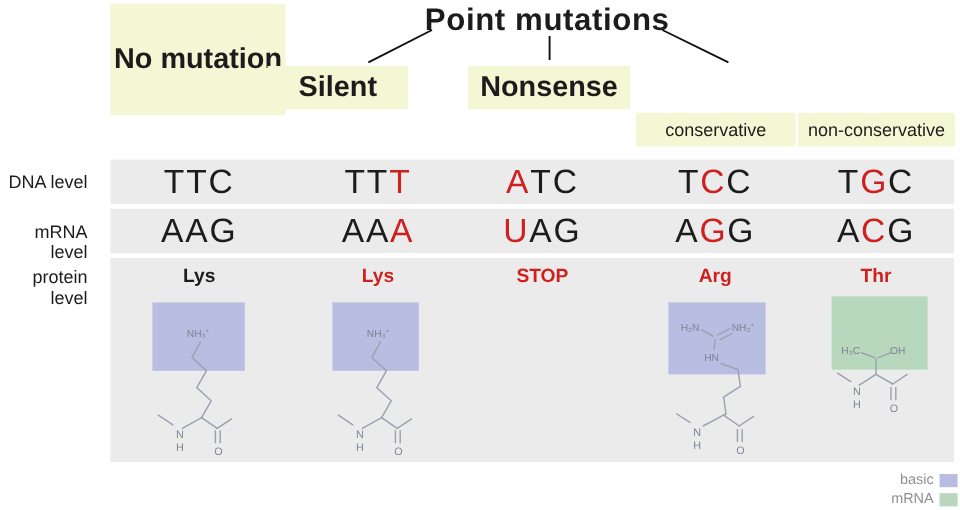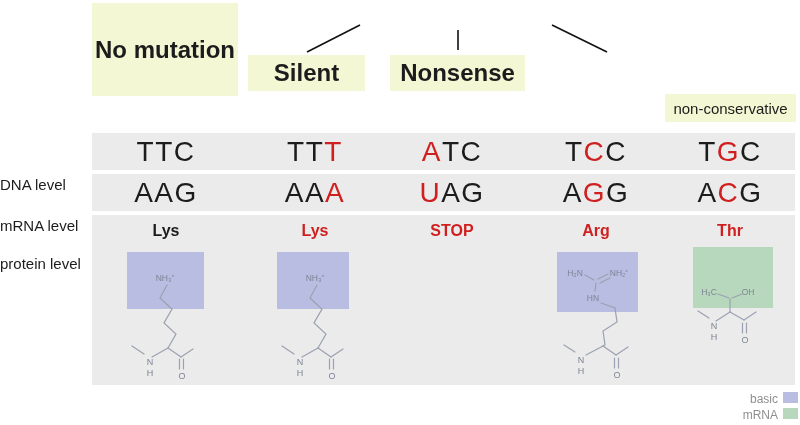--- a/index.html
+++ b/index.html
@@ -23,31 +23,31 @@
     left:330px;top:1px;width:252px;text-align:center;
     font-size:26px;font-weight:bold;letter-spacing:0.5px;
   }
   .connectors{left:0;top:0;}
   .ybox{
     background:var(--yellow);display:flex;align-items:center;justify-content:center;
     font-weight:bold;font-size:24px;
   }
   .ybox.sub{font-weight:normal;font-size:15px;}
   .box-nomut{left:92px;top:3px;width:146px;height:93px;}
-  .box-silent{left:248px;top:55px;width:117px;height:36px;}
+  .box-silent{left:223px;top:55px;width:117px;height:36px;}
   .box-nonsense{left:390px;top:55px;width:135px;height:36px;}
   .box-missense{left:527px;top:56px;width:268px;height:32px;}
   .box-conservative{left:530px;top:94px;width:133px;height:28px;}
   .box-nonconservative{left:665px;top:94px;width:131px;height:28px;}
   .grayrow{left:92px;width:703px;background:var(--rowgray);}
   .row-dna{top:133px;height:37px;}
   .row-mrna{top:174px;height:37px;}
   .row-protein{top:215px;height:170px;}
   .rowlabel{
-    left:0;width:85px;font-size:15px;color:var(--ink);margin-top:32px;
+    left:0;width:73px;text-align:right;font-size:15px;color:var(--ink);
   }
   .rl-dna{top:144px;}
   .rl-mrna{top:185px;}
   .rl-protein{top:223px;}
   .codon{
     height:37px;display:flex;align-items:center;
     font-size:28px;letter-spacing:1.5px;transform:translateX(-50%);
   }
   .codon-dna{top:133px;}
   .codon-mrna{top:174px;}
@@ -60,37 +60,39 @@
   .groupbox{display:block;}
   .bg-basic{background:var(--basic);}
   .bg-polar{background:var(--polar);}
   .struct line,.struct polyline{stroke:var(--bond);stroke-width:1.2;fill:none;stroke-linecap:round;}
   .struct text{fill:var(--structtxt);font-family:"Liberation Sans",sans-serif;font-size:8.5px;text-anchor:middle;}
   .struct text.atom{font-size:9px;}
   .legend{
     right:2px;top:392px;display:flex;flex-direction:column;gap:2px;align-items:flex-end;
     font-size:12px;color:var(--legendtxt);
   }
-  .legend-row{display:flex;align-items:flex-start;gap:5px;}
+  .legend-row{display:flex;align-items:flex-end;gap:5px;}
   .swatch{width:15px;height:11px;}
 </style>
 </head>
 <body>
 
 <div class="stage">
 
   <svg class="abs connectors" width="800" height="60" viewBox="0 0 800 60">
     <line x1="360" y1="25" x2="307" y2="52" stroke="#111" stroke-width="1.6"></line>
     <line x1="458" y1="30" x2="458" y2="50" stroke="#111" stroke-width="1.6"></line>
     <line x1="552" y1="25" x2="607" y2="52" stroke="#111" stroke-width="1.6"></line>
   </svg>
 
+  <div class="abs title">Point mutations</div>
   <div class="abs ybox box-nomut">No mutation</div>
   <div class="abs ybox box-silent">Silent</div>
   <div class="abs ybox box-nonsense">Nonsense</div>
+  <div class="abs ybox sub box-conservative">conservative</div>
   <div class="abs ybox sub box-nonconservative">non-conservative</div>
 
   <div class="abs grayrow row-dna"></div>
   <div class="abs grayrow row-mrna"></div>
   <div class="abs grayrow row-protein"></div>
 
   <div class="abs rowlabel rl-dna">DNA level</div>
   <div class="abs rowlabel rl-protein">protein level</div>
   <div class="abs rowlabel rl-mrna">mRNA level</div>
 

